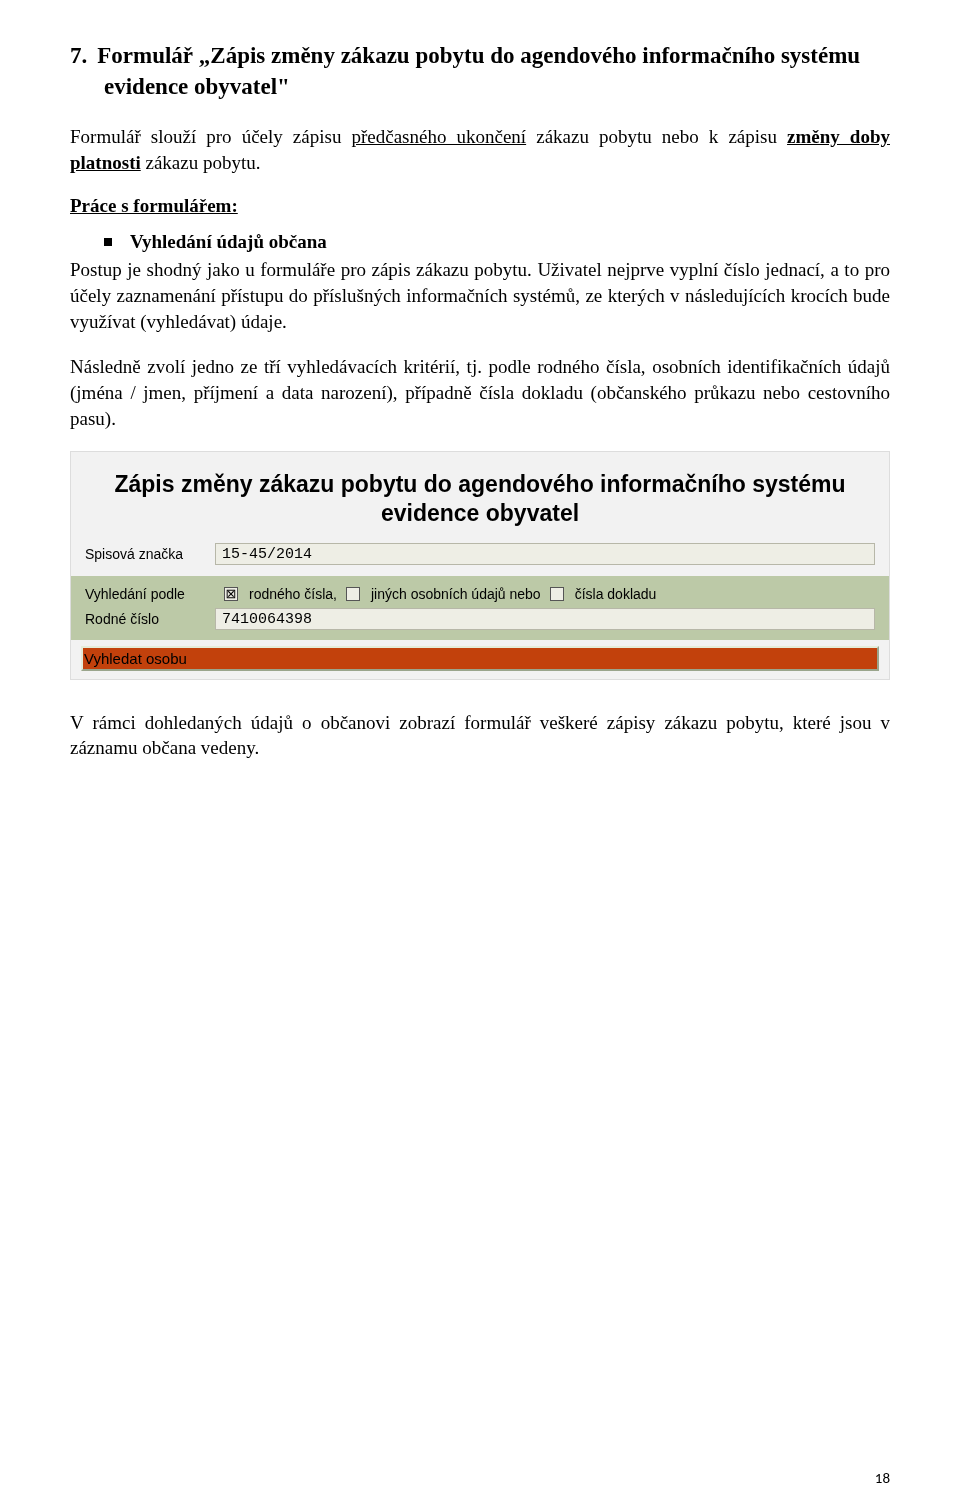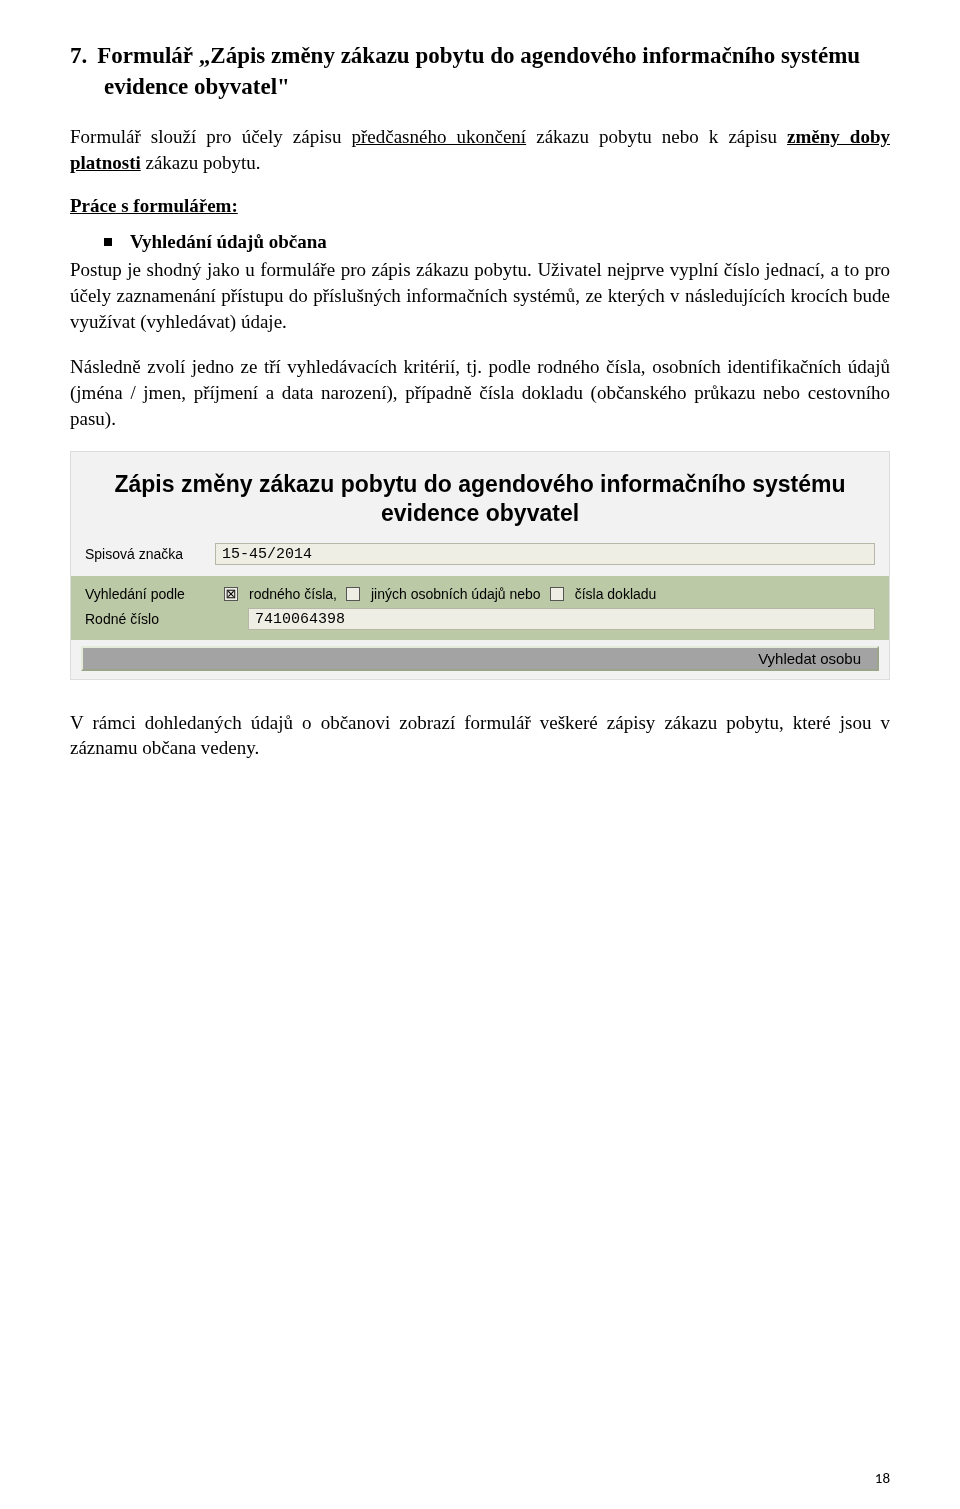--- a/index.html
+++ b/index.html
@@ -114,21 +114,20 @@
     line-height: 12px;
     font-size: 13px;
     font-family: Arial, sans-serif;
     margin-right: 2px;
     flex-shrink: 0;
   }
   .rodne-row {
     display: flex;
     align-items: center;
     margin-top: 4px;
-    gap: 33px;
   }
   .rodne-row .lbl { width: 130px; }
   .rodne-row .inp {
     flex: 1;
     background: #eeeee5;
     border: 1px solid #b7b7a8;
     font-family: "Courier New", Courier, monospace;
     font-size: 15px;
     padding: 1px 6px;
     height: 22px;
@@ -137,25 +136,25 @@
   .search-btn-row {
     padding: 0;
     display: flex;
   }
   .search-btn {
     flex: 1;
     margin: 6px 10px 8px 10px;
     border: 2px solid #9aa58c;
     border-top-color: #e5ecd9;
     border-left-color: #e5ecd9;
-    background: #a3a3a3;
+    background: #c2410c;
     font-family: Verdana, Arial, sans-serif;
     font-size: 15px;
-    text-align: right;
-    padding: 2px 16px;
+    text-align: left;
+    padding: 2px 1px;
     cursor: pointer;
   }
   .page-num {
     position: absolute;
     bottom: 22px;
     right: 70px;
     font-family: Calibri, Arial, sans-serif;
     font-size: 15px;
     color: #000;
   }

